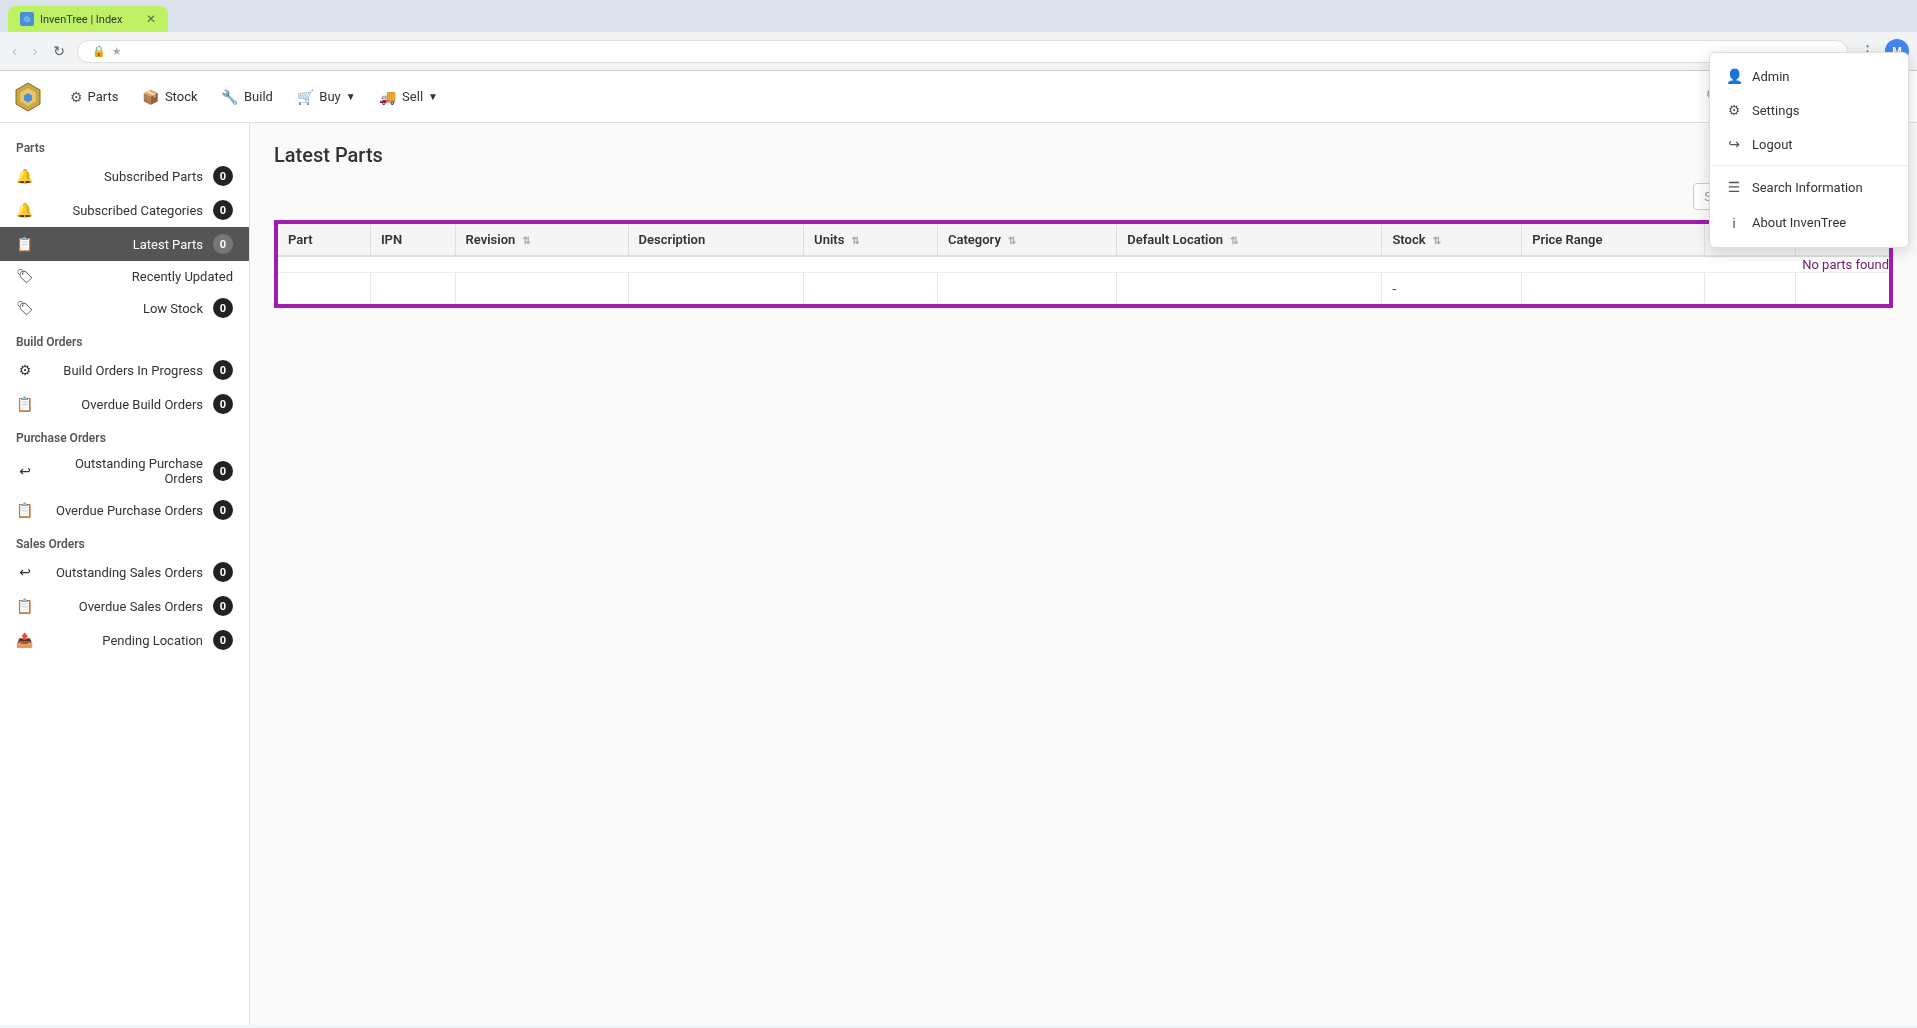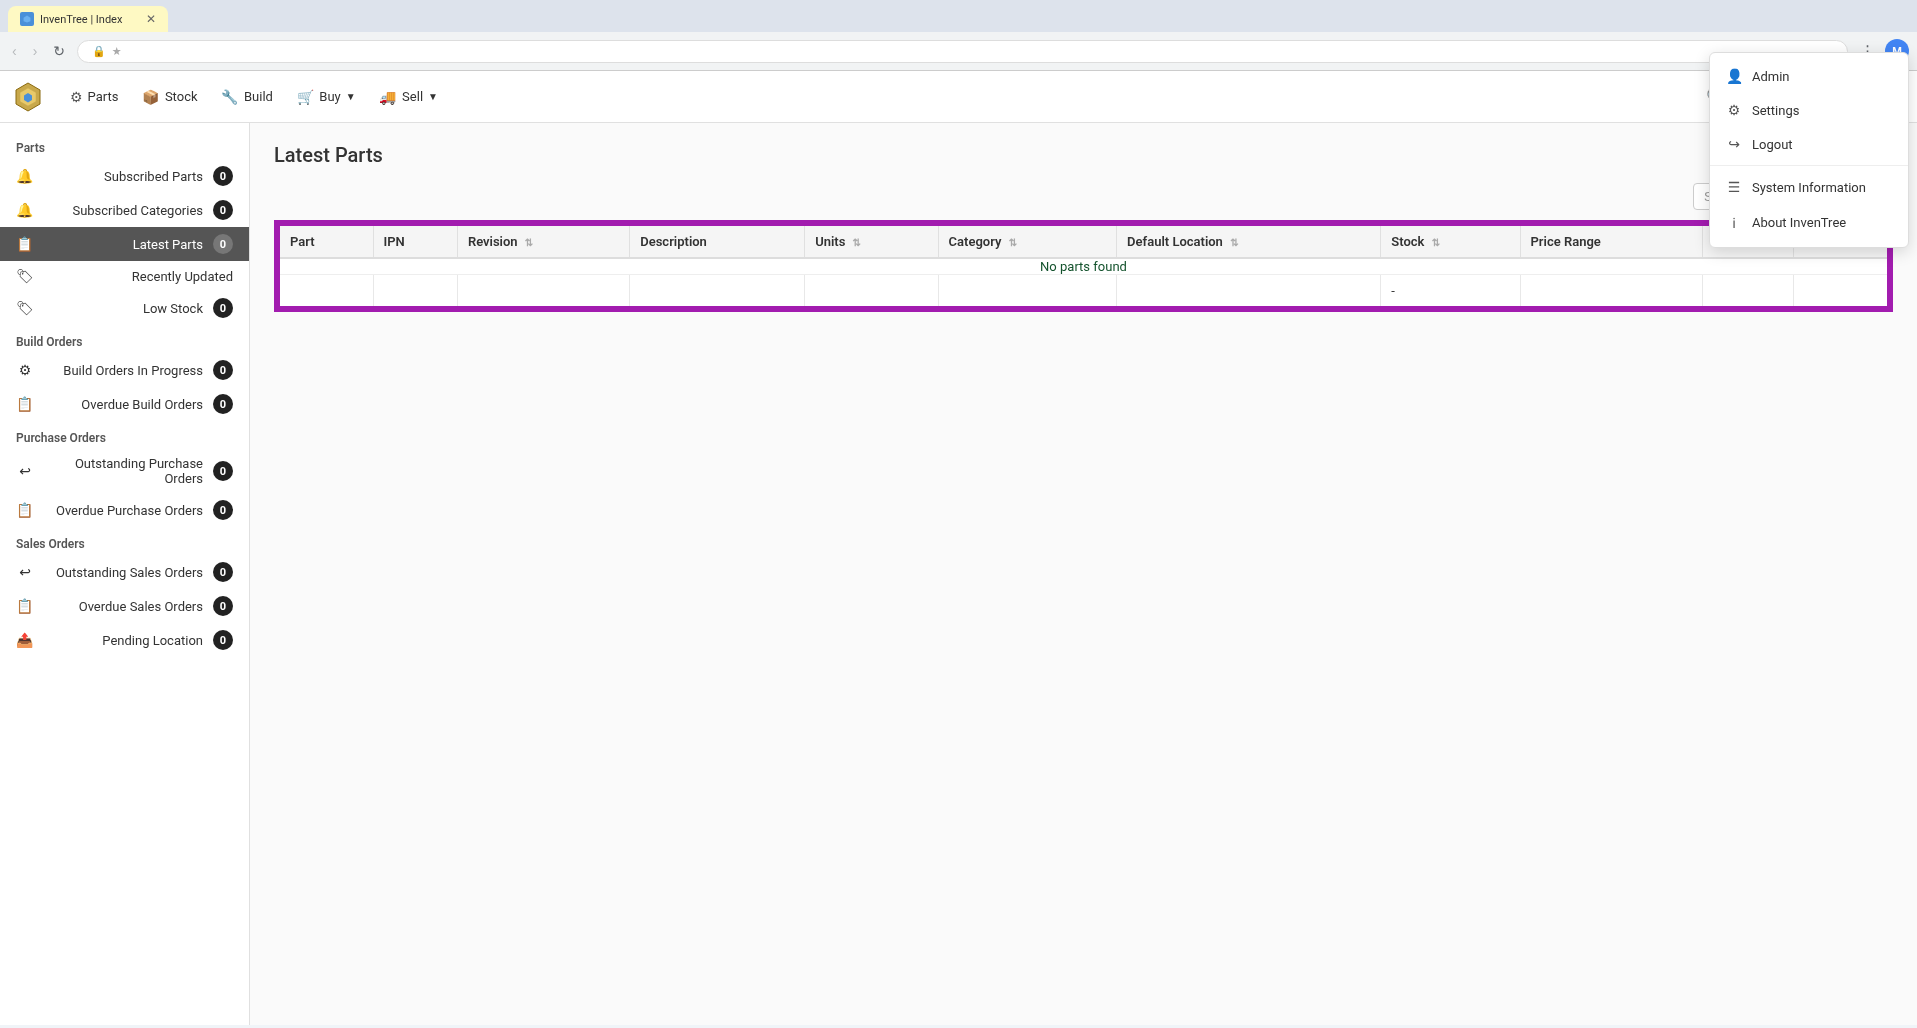--- a/index.html
+++ b/index.html
@@ -1,21 +1,21 @@
 <!DOCTYPE html>
 <html><head>
   <meta charset="utf-8">
   <style>
     * { box-sizing: border-box; margin: 0; padding: 0; }
     body { font-family: -apple-system, BlinkMacSystemFont, 'Segoe UI', Roboto, sans-serif; font-size: 13px; background: #f0f4f8; }
 
     
     .browser-chrome { background: #dde3ec; padding: 6px 8px 0; }
     .browser-tab-bar { display: flex; align-items: flex-end; margin-bottom: 0; }
-    .browser-tab { display: flex; align-items: center; background: #fef9c3; border-radius: 8px 8px 0 0; padding: 6px 12px; font-size: 12px; gap: 6px; min-width: 160px; }
+    .browser-tab { display: flex; align-items: center; background: #bef264; border-radius: 8px 8px 0 0; padding: 6px 12px; font-size: 12px; gap: 6px; min-width: 160px; }
     .browser-tab .favicon { width: 14px; height: 14px; background: #4a90d9; border-radius: 2px; display: flex; align-items: center; justify-content: center; }
     .browser-tab .tab-title { font-size: 11px; color: #333; flex: 1; }
     .browser-tab .tab-close { color: #666; cursor: pointer; font-size: 12px; }
     .browser-controls { background: #f1f3f4; display: flex; align-items: center; padding: 6px 8px; gap: 8px; border-bottom: 1px solid #ccc; }
     .browser-nav-btn { background: none; border: none; color: #5f6368; cursor: pointer; padding: 4px; border-radius: 50%; font-size: 14px; }
     .browser-nav-btn:disabled { opacity: 0.4; }
     .browser-address-bar { flex: 1; background: #fff; border: 1px solid #ddd; border-radius: 20px; padding: 4px 14px; font-size: 12px; color: #333; display: flex; align-items: center; gap: 6px; }
     .browser-address-url { flex: 1; color: #333; font-size: 12px; }
     .browser-right-controls { display: flex; align-items: center; gap: 6px; }
     .browser-icon-btn { background: none; border: none; color: #5f6368; cursor: pointer; font-size: 15px; padding: 4px; border-radius: 50%; }
@@ -53,25 +53,25 @@
     
     .main-content { flex: 1; overflow-y: auto; padding: 20px 24px; background: #fafafa; }
     .page-title { font-size: 20px; font-weight: 500; color: #333; margin-bottom: 16px; }
 
     
     .table-toolbar { display: flex; justify-content: flex-end; margin-bottom: 10px; }
     .table-search { border: 1px solid #ccc; border-radius: 4px; padding: 5px 10px; font-size: 13px; width: 200px; color: #333; background: #fff; }
     .table-search::placeholder { color: #999; }
 
     
-    .parts-table { width: 100%; border-collapse: collapse; background: #fff; border: 6px solid #a21caf; font-size: 13px; }
+    .parts-table { width: 100%; border-collapse: collapse; background: #fff; border: 4px solid #a21caf; font-size: 13px; }
     .parts-table th { background: #f5f5f5; border-bottom: 2px solid #ddd; border-right: 1px solid #e0e0e0; padding: 8px 10px; text-align: left; font-weight: 600; color: #333; white-space: nowrap; }
     .parts-table th .sort-icon { color: #aaa; font-size: 10px; margin-left: 4px; }
     .parts-table td { padding: 8px 10px; border-bottom: 1px solid #eee; border-right: 1px solid #e8e8e8; color: #333; }
-    .no-parts-row td { text-align: center; color: #14532d; padding: 0; }
+    .no-parts-row td { text-align: right; color: #701a75; padding: 0; }
     .dropdown-menu { position: fixed; top: 52px; right: 8px; background: #fff; border: 1px solid #ddd; border-radius: 6px; box-shadow: 0 4px 16px rgba(0,0,0,0.15); z-index: 200; min-width: 200px; padding: 6px 0; }
     .dropdown-item { display: flex; align-items: center; gap: 10px; padding: 9px 16px; cursor: pointer; color: #333; font-size: 13px; }
     .dropdown-item-icon { font-size: 14px; color: #555; width: 16px; text-align: center; }
     .dropdown-divider { border: none; border-top: 1px solid #eee; margin: 4px 0; }
   </style>
 </head>
 <body>
 
 <div class="browser-chrome">
   <div class="browser-tab-bar">
@@ -289,19 +289,19 @@
     <span class="dropdown-item-icon">⚙</span>
     <span>Settings</span>
   </div>
   <div class="dropdown-item">
     <span class="dropdown-item-icon">↪</span>
     <span>Logout</span>
   </div>
   <hr class="dropdown-divider">
   <div class="dropdown-item">
     <span class="dropdown-item-icon">☰</span>
-    <span>System Information</span>
+    <span>Search Information</span>
   </div>
   <div class="dropdown-item">
     <span class="dropdown-item-icon">ℹ</span>
     <span>About InvenTree</span>
   </div>
 </div>
 
 </body></html>

